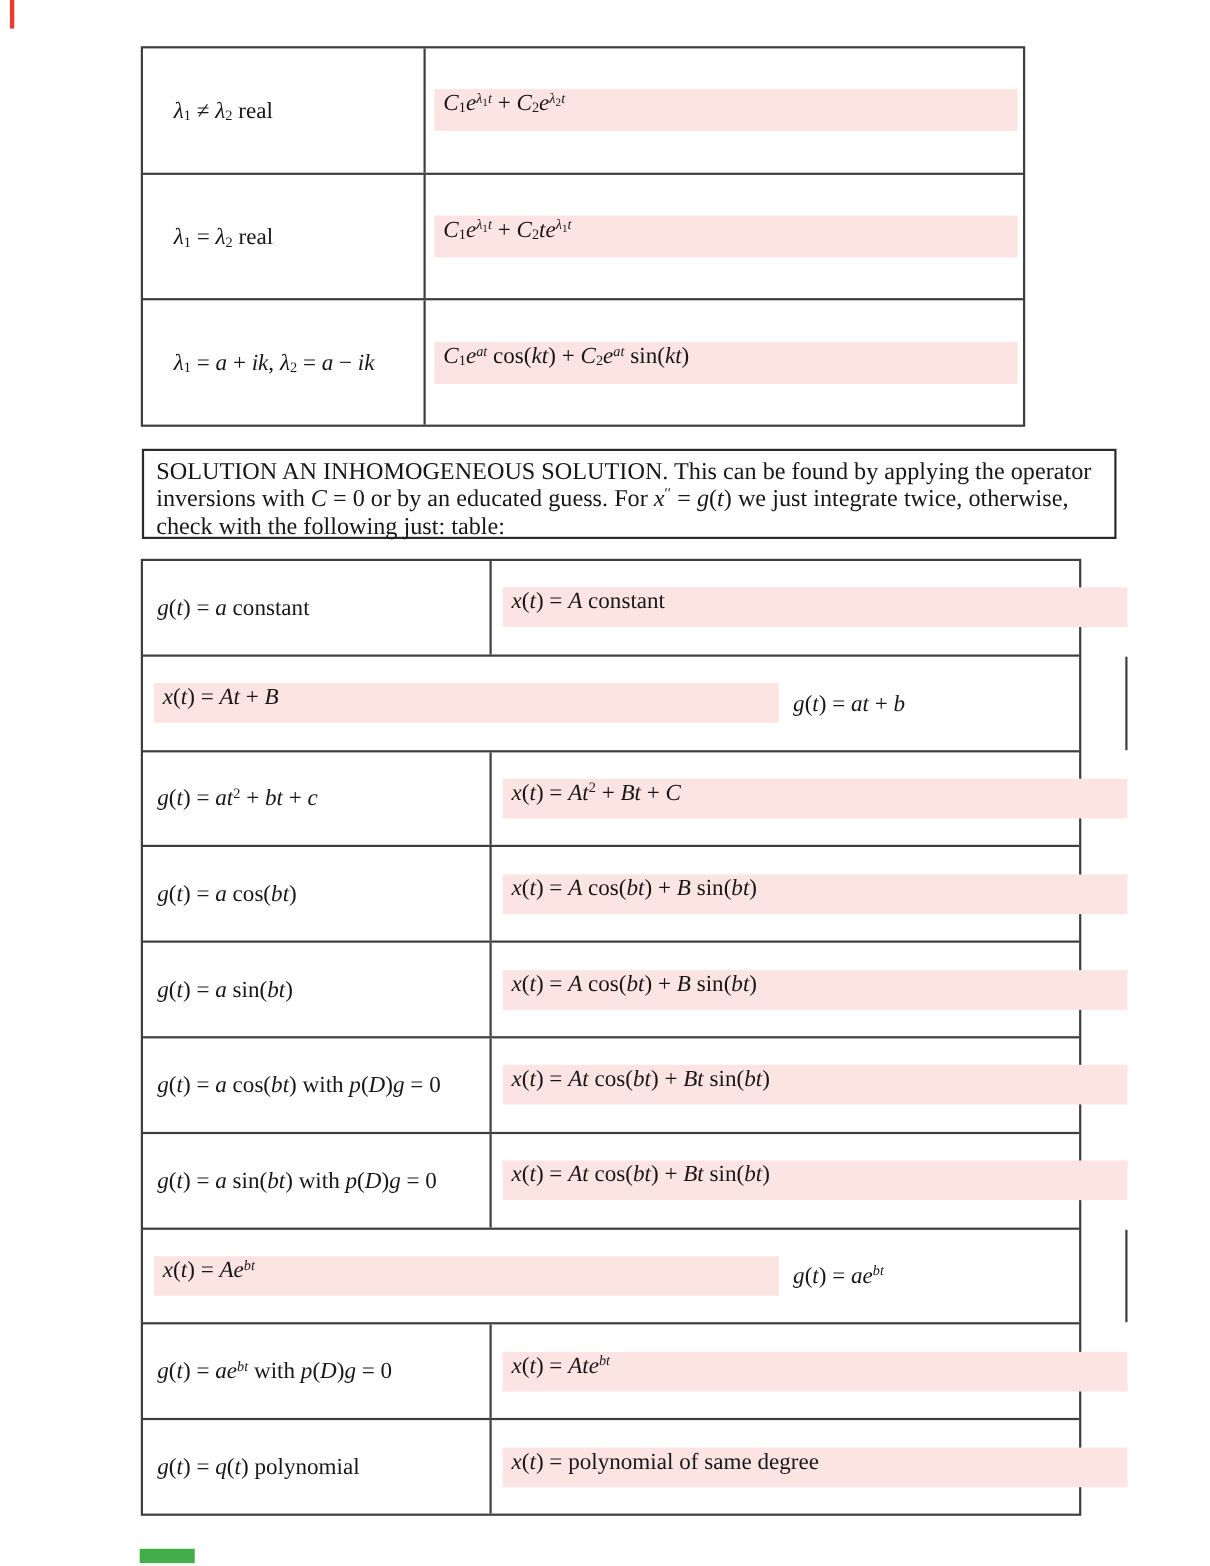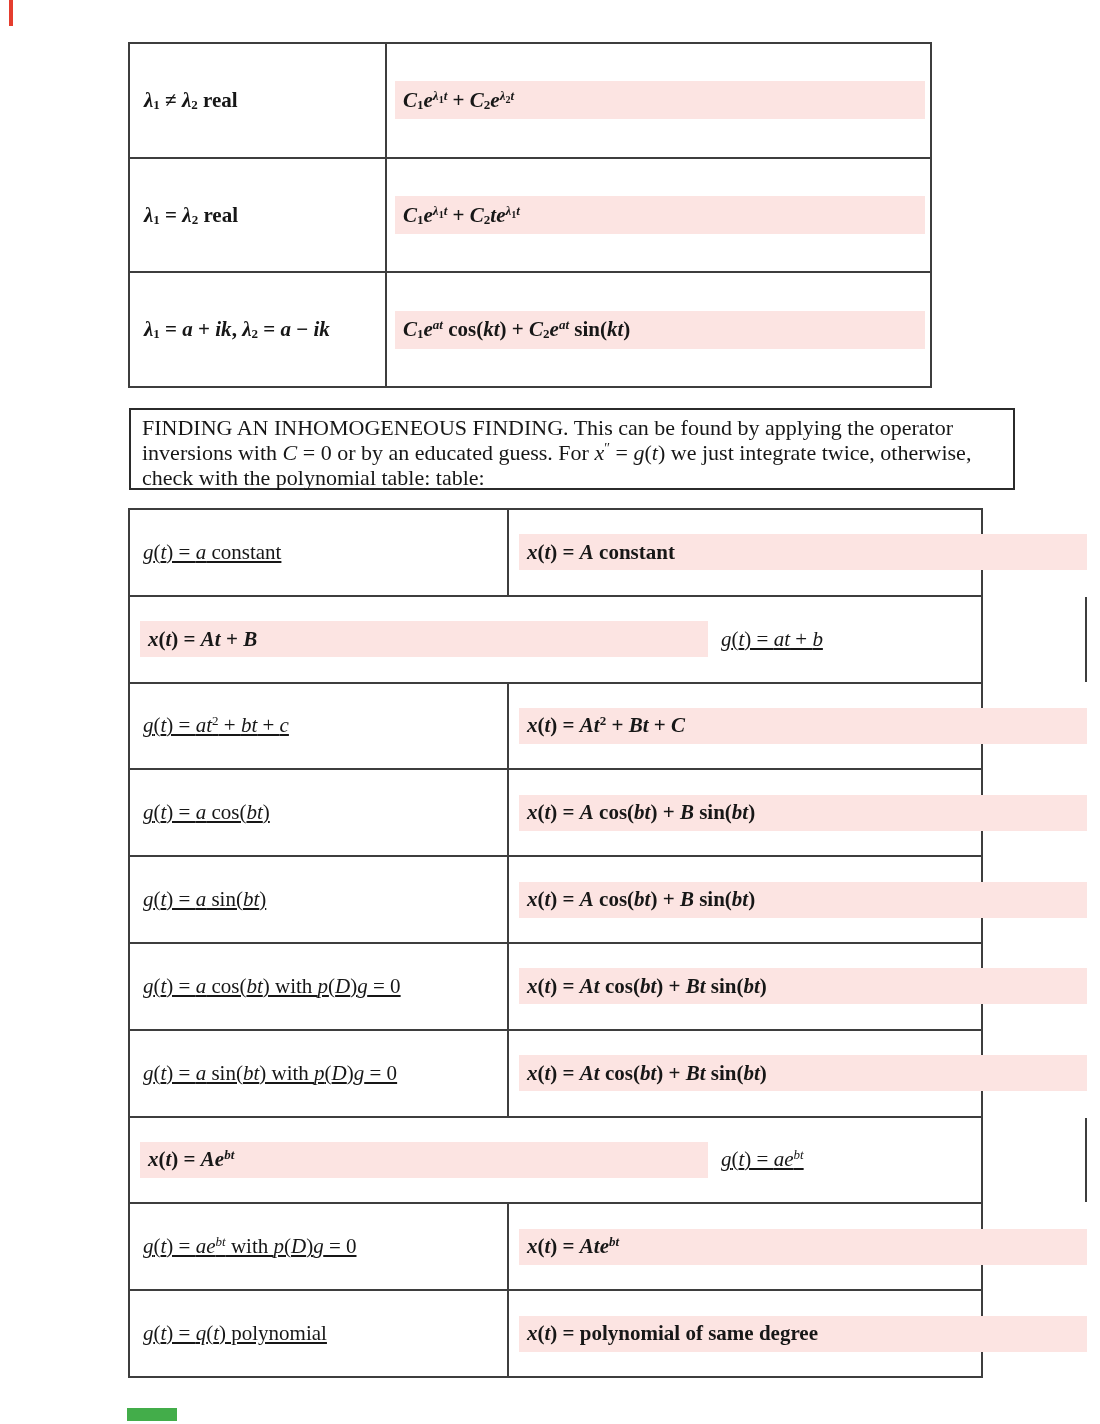--- a/index.html
+++ b/index.html
@@ -13,24 +13,24 @@
   .red-tick { position:absolute; left:9px; top:0; width:4px; height:26px; background:var(--red-mark,#e53d2e); }
   .green-tick { position:absolute; left:127px; top:1408px; width:50px; height:13px; background:var(--green-mark,#43ad4a); }
 
   .table { position:absolute; border:2px solid var(--table-border,#3e3e3e); display:flex; flex-direction:column; background:#ffffff; }
   .t1 { left:128px; top:42px;  width:804px; height:346px; }
   .t2 { left:128px; top:508px; width:855px; height:870px; }
   .row { flex:1 1 0; display:flex; min-height:0; }
   .row + .row { border-top:2px solid var(--table-border,#3e3e3e); }
   .cell { display:flex; align-items:center; }
   .left { border-right:2px solid var(--table-border,#3e3e3e); flex:none; }
-  .t1 .left { width:257px; padding-left:14px;font-weight:bold; }
-  .t2 .left { width:379px; padding-left:13px;text-decoration:underline; }
+  .t1 .left { width:257px; padding-left:28px; }
+  .t2 .left { width:317px; padding-left:13px; }
   .right { flex:1 1 auto; }
-  .hl { display:flex; align-items:center; background:var(--highlight,#fce4e2);font-weight:bold; }
+  .hl { display:flex; align-items:flex-start; background:var(--highlight,#fce4e2); }
   .t1 .hl { margin-left:8px;  width:530px; height:38px; padding-left:8px; }
   .t2 .hl { margin-left:10px; width:568px; height:36px; padding-left:8px; }
 
   .formula { font-size:21px; white-space:nowrap; }
   i { font-style:italic; }
   sub, sup { font-size:0.62em; line-height:0; }
   sup { vertical-align:0.52em; }
   sub { vertical-align:-0.17em; }
   sup sub { font-size:0.78em; vertical-align:-0.25em; }
 
@@ -74,23 +74,23 @@
       </div>
       <div class="cell right">
         <span class="hl">
           <span class="formula"><i>C</i><sub>1</sub><i>e</i><sup><i>at</i></sup> cos(<i>kt</i>) + <i>C</i><sub>2</sub><i>e</i><sup><i>at</i></sup> sin(<i>kt</i>)</span>
         </span>
       </div>
     </div>
   </div>
 
   <div class="notebox">
-    <div class="noteline">FINDING AN INHOMOGENEOUS FINDING. This can be found by applying the operator</div>
+    <div class="noteline">SOLUTION AN INHOMOGENEOUS SOLUTION. This can be found by applying the operator</div>
     <div class="noteline">inversions with <i>C</i> = 0 or by an educated guess. For <i>x</i><sup>′′</sup> = <i>g</i>(<i>t</i>) we just integrate twice, otherwise,</div>
-    <div class="noteline">check with the polynomial table: table:</div>
+    <div class="noteline">check with the following just: table:</div>
   </div>
 
   <div class="table t2">
     <div class="row">
       <div class="cell left">
         <span class="formula"><i>g</i>(<i>t</i>) = <i>a</i> constant</span>
       </div>
       <div class="cell right">
         <span class="hl">
           <span class="formula"><i>x</i>(<i>t</i>) = <i>A</i> constant</span>

